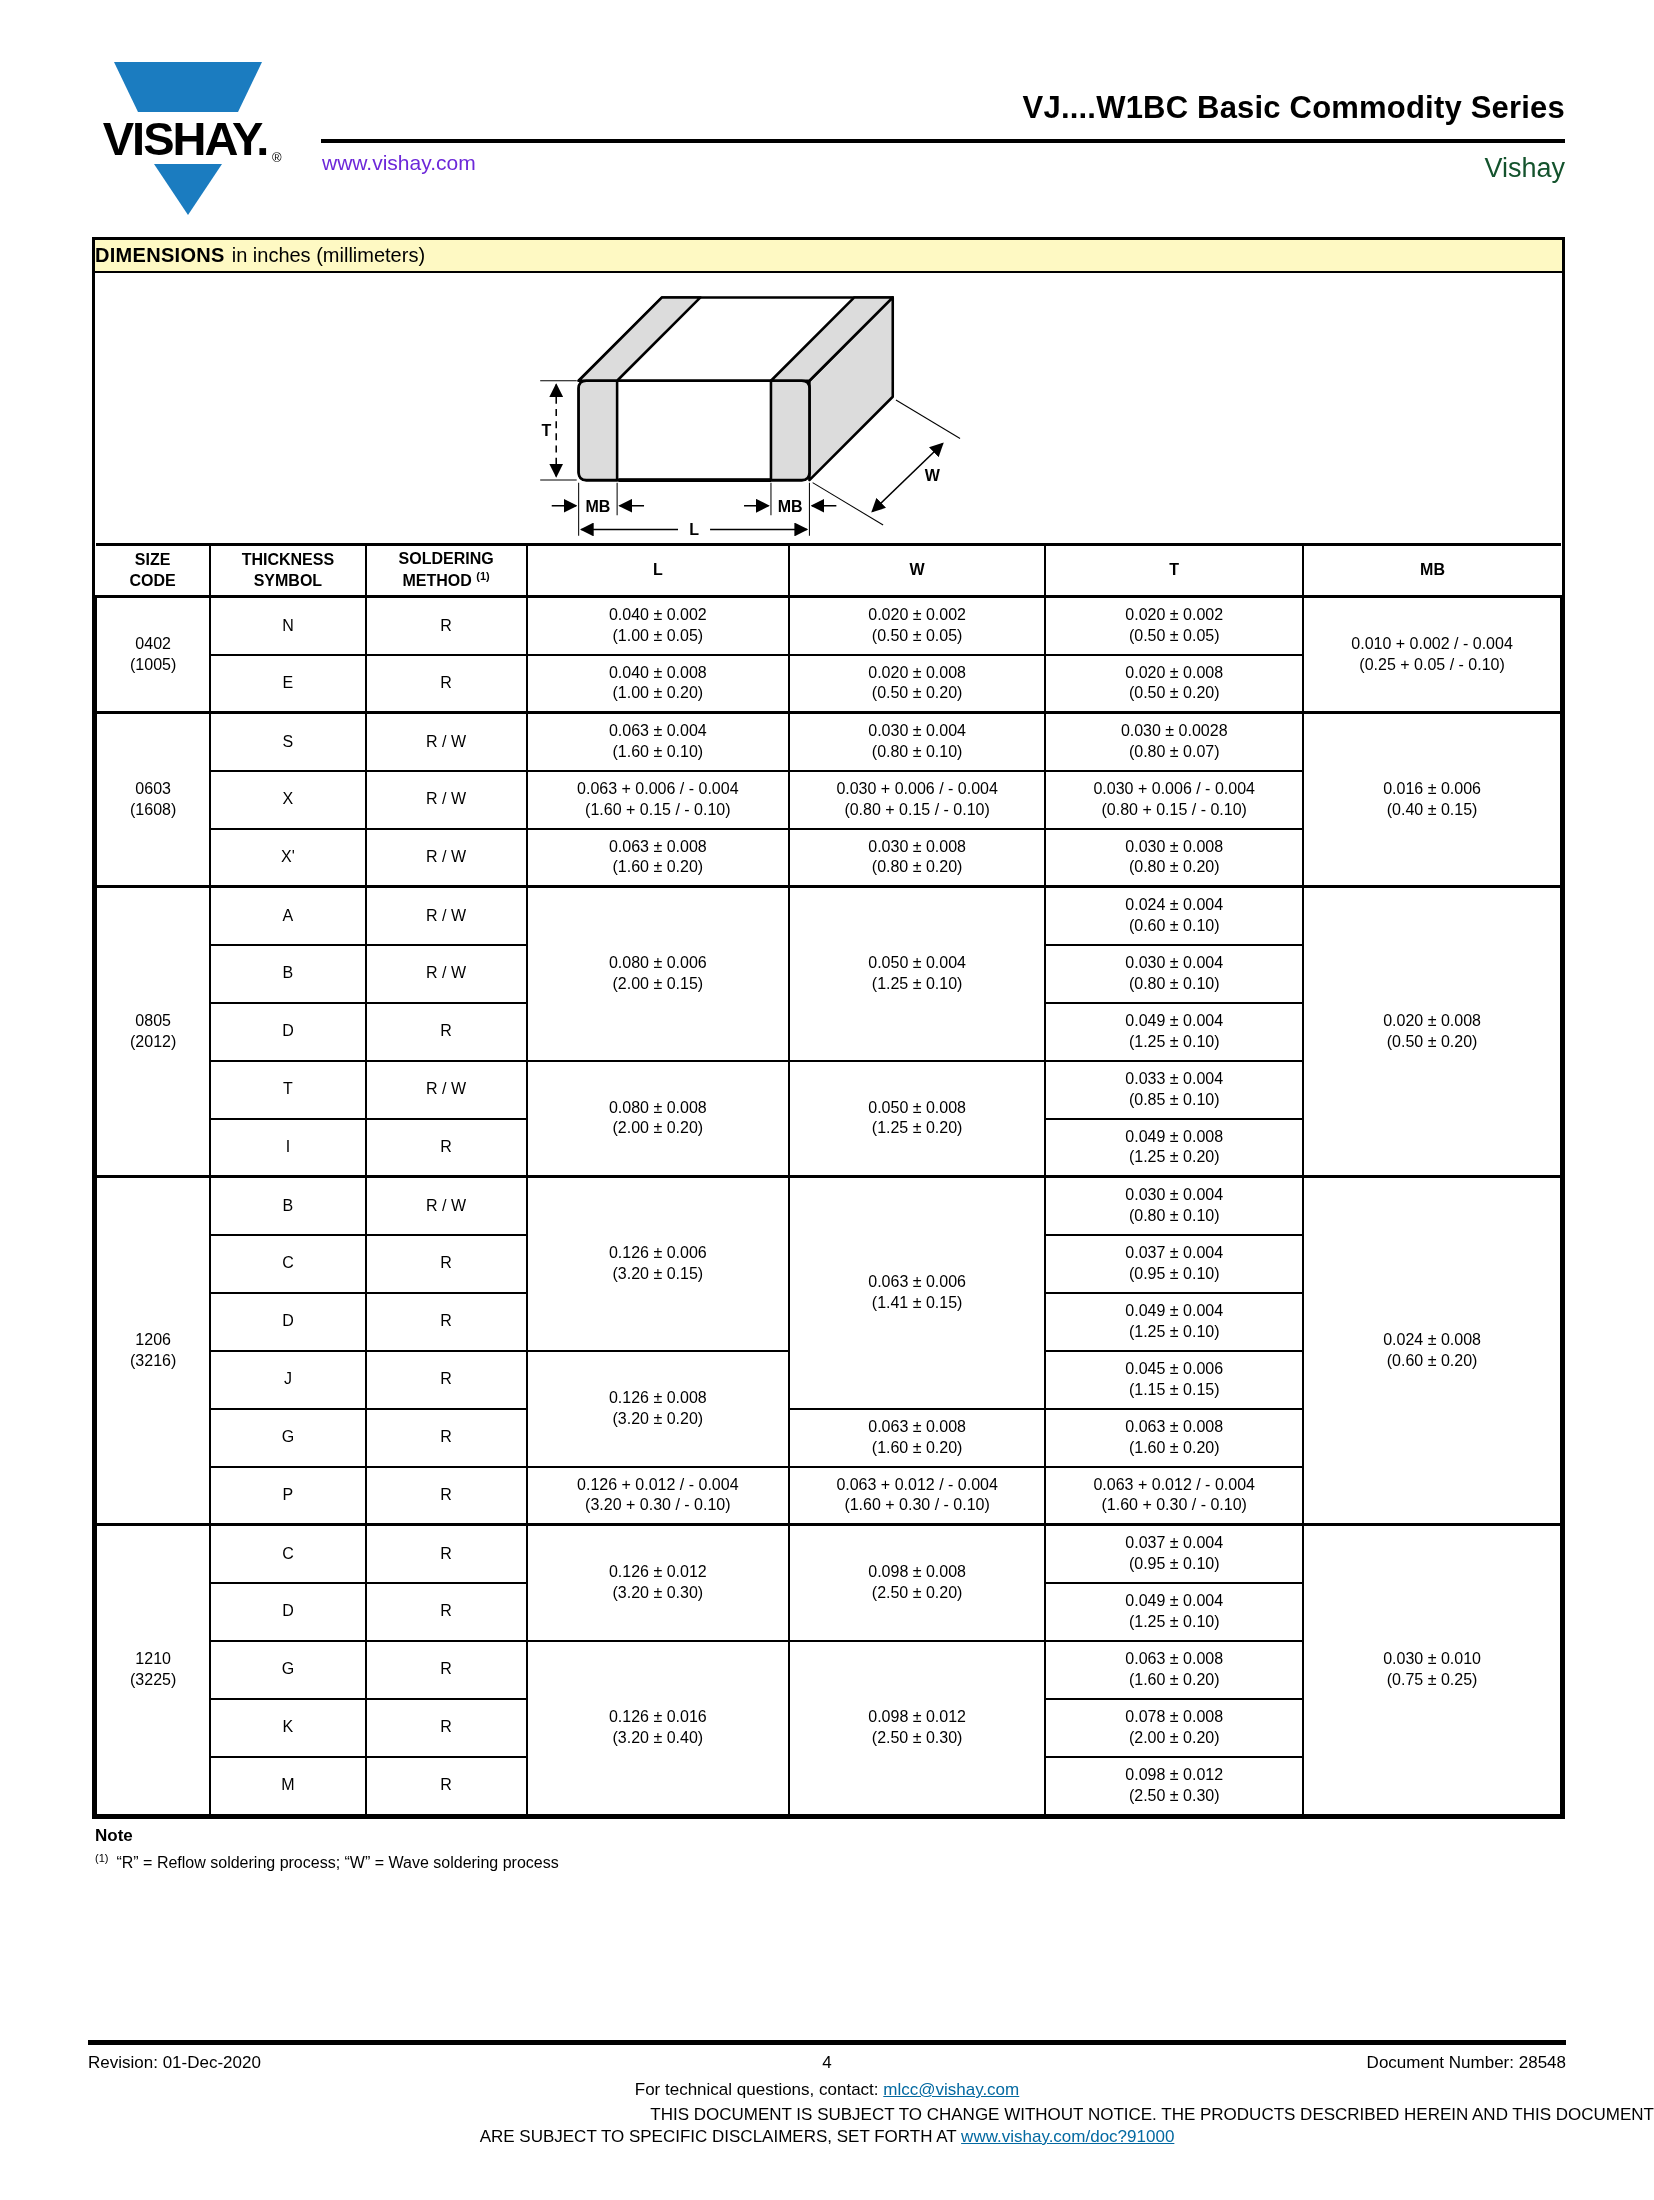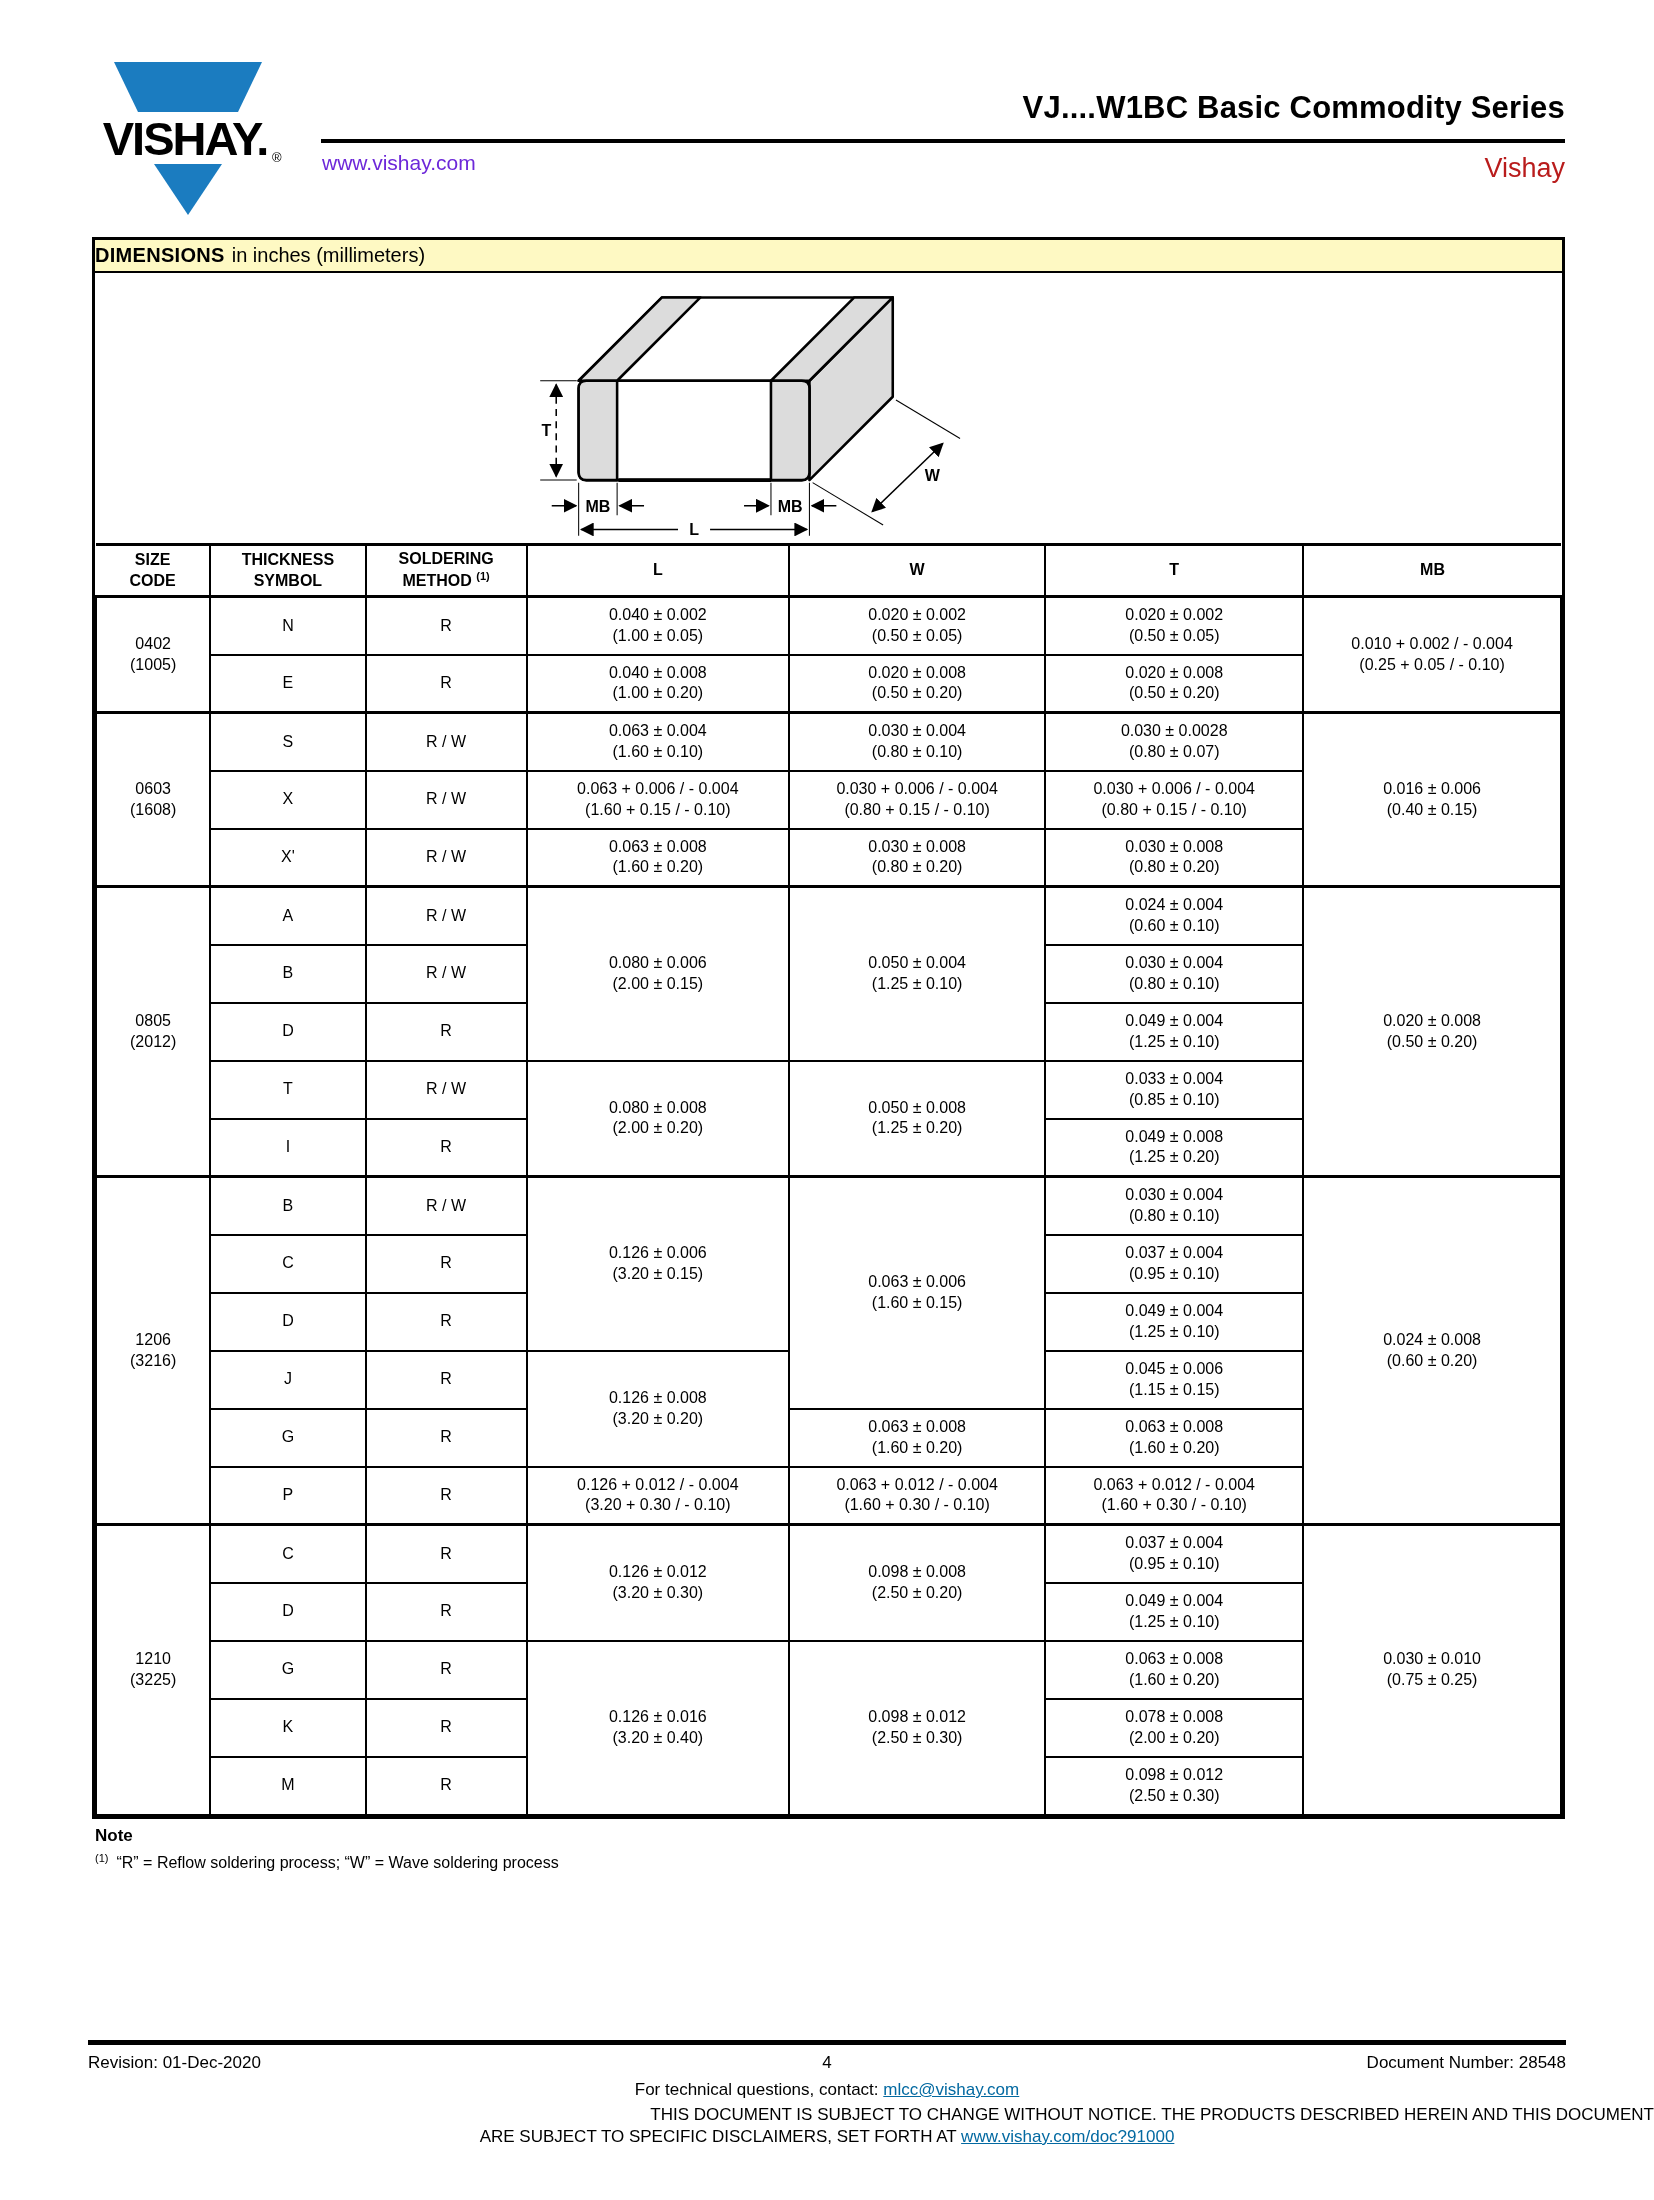--- a/index.html
+++ b/index.html
@@ -8,21 +8,21 @@
     font-family:"Liberation Sans", sans-serif;color:#000;overflow:hidden;
   }
   
   .logo{position:absolute;left:88px;top:52px;width:200px;height:165px;}
   .doc-title{
     position:absolute;right:89px;top:90px;font-size:31px;font-weight:bold;
     letter-spacing:.2px;white-space:nowrap;
   }
   .title-rule{position:absolute;left:321px;right:89px;top:139px;height:4px;background:#000;}
   .site-url{position:absolute;left:322px;top:151px;font-size:21px;color:#6d28d9;text-decoration:none;}
-  .company-name{position:absolute;right:89px;top:153px;font-size:27px;color:#b91c1c;}
+  .company-name{position:absolute;right:89px;top:153px;font-size:27px;color:#14532d;}
   
   .main-box{position:absolute;left:92px;top:237px;width:1467px;border:3px solid #000;background:#fff;}
   .dim-bar{
     height:31px;background:#fef9c3;border-bottom:2px solid #000;
     display:flex;align-items:center;font-size:20px;
   }
   .dim-bar b{font-weight:bold;letter-spacing:.3px;}
   .dim-bar span{margin-left:7px;}
   .diagram-area{position:relative;height:270px;background:#fff;}
   .diagram-svg{position:absolute;left:365px;top:18px;width:545px;height:250px;}
@@ -371,21 +371,21 @@
             </td>
             <td class="method-cell" rowspan="1">
               <div>R / W</div>
             </td>
             <td class="dim-cell" rowspan="3">
               <div>0.126 ± 0.006</div>
               <div>(3.20 ± 0.15)</div>
             </td>
             <td class="dim-cell" rowspan="4">
               <div>0.063 ± 0.006</div>
-              <div>(1.60 ± 0.15)</div>
+              <div>(1.41 ± 0.15)</div>
             </td>
             <td class="dim-cell" rowspan="1">
               <div>0.030 ± 0.004</div>
               <div>(0.80 ± 0.10)</div>
             </td>
             <td class="mb-cell" rowspan="6">
               <div>0.024 ± 0.008</div>
               <div>(0.60 ± 0.20)</div>
             </td>
           </tr>

